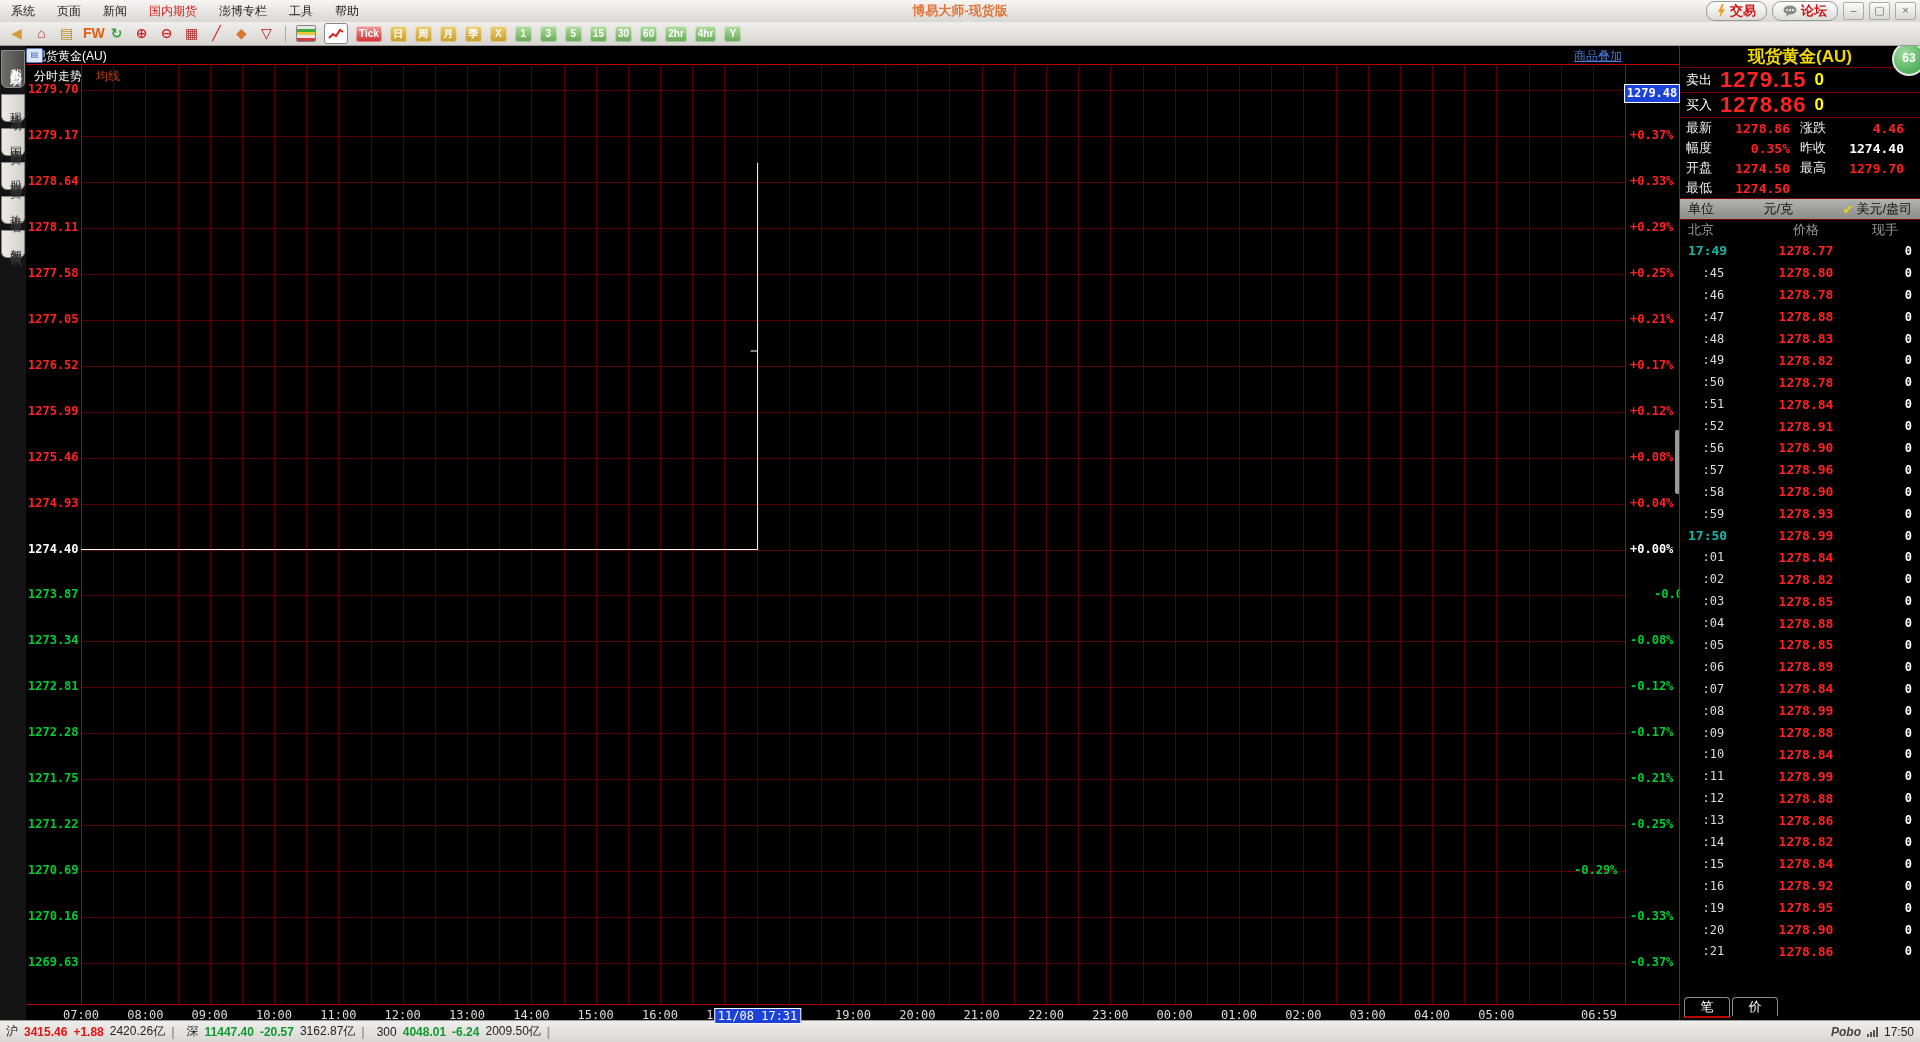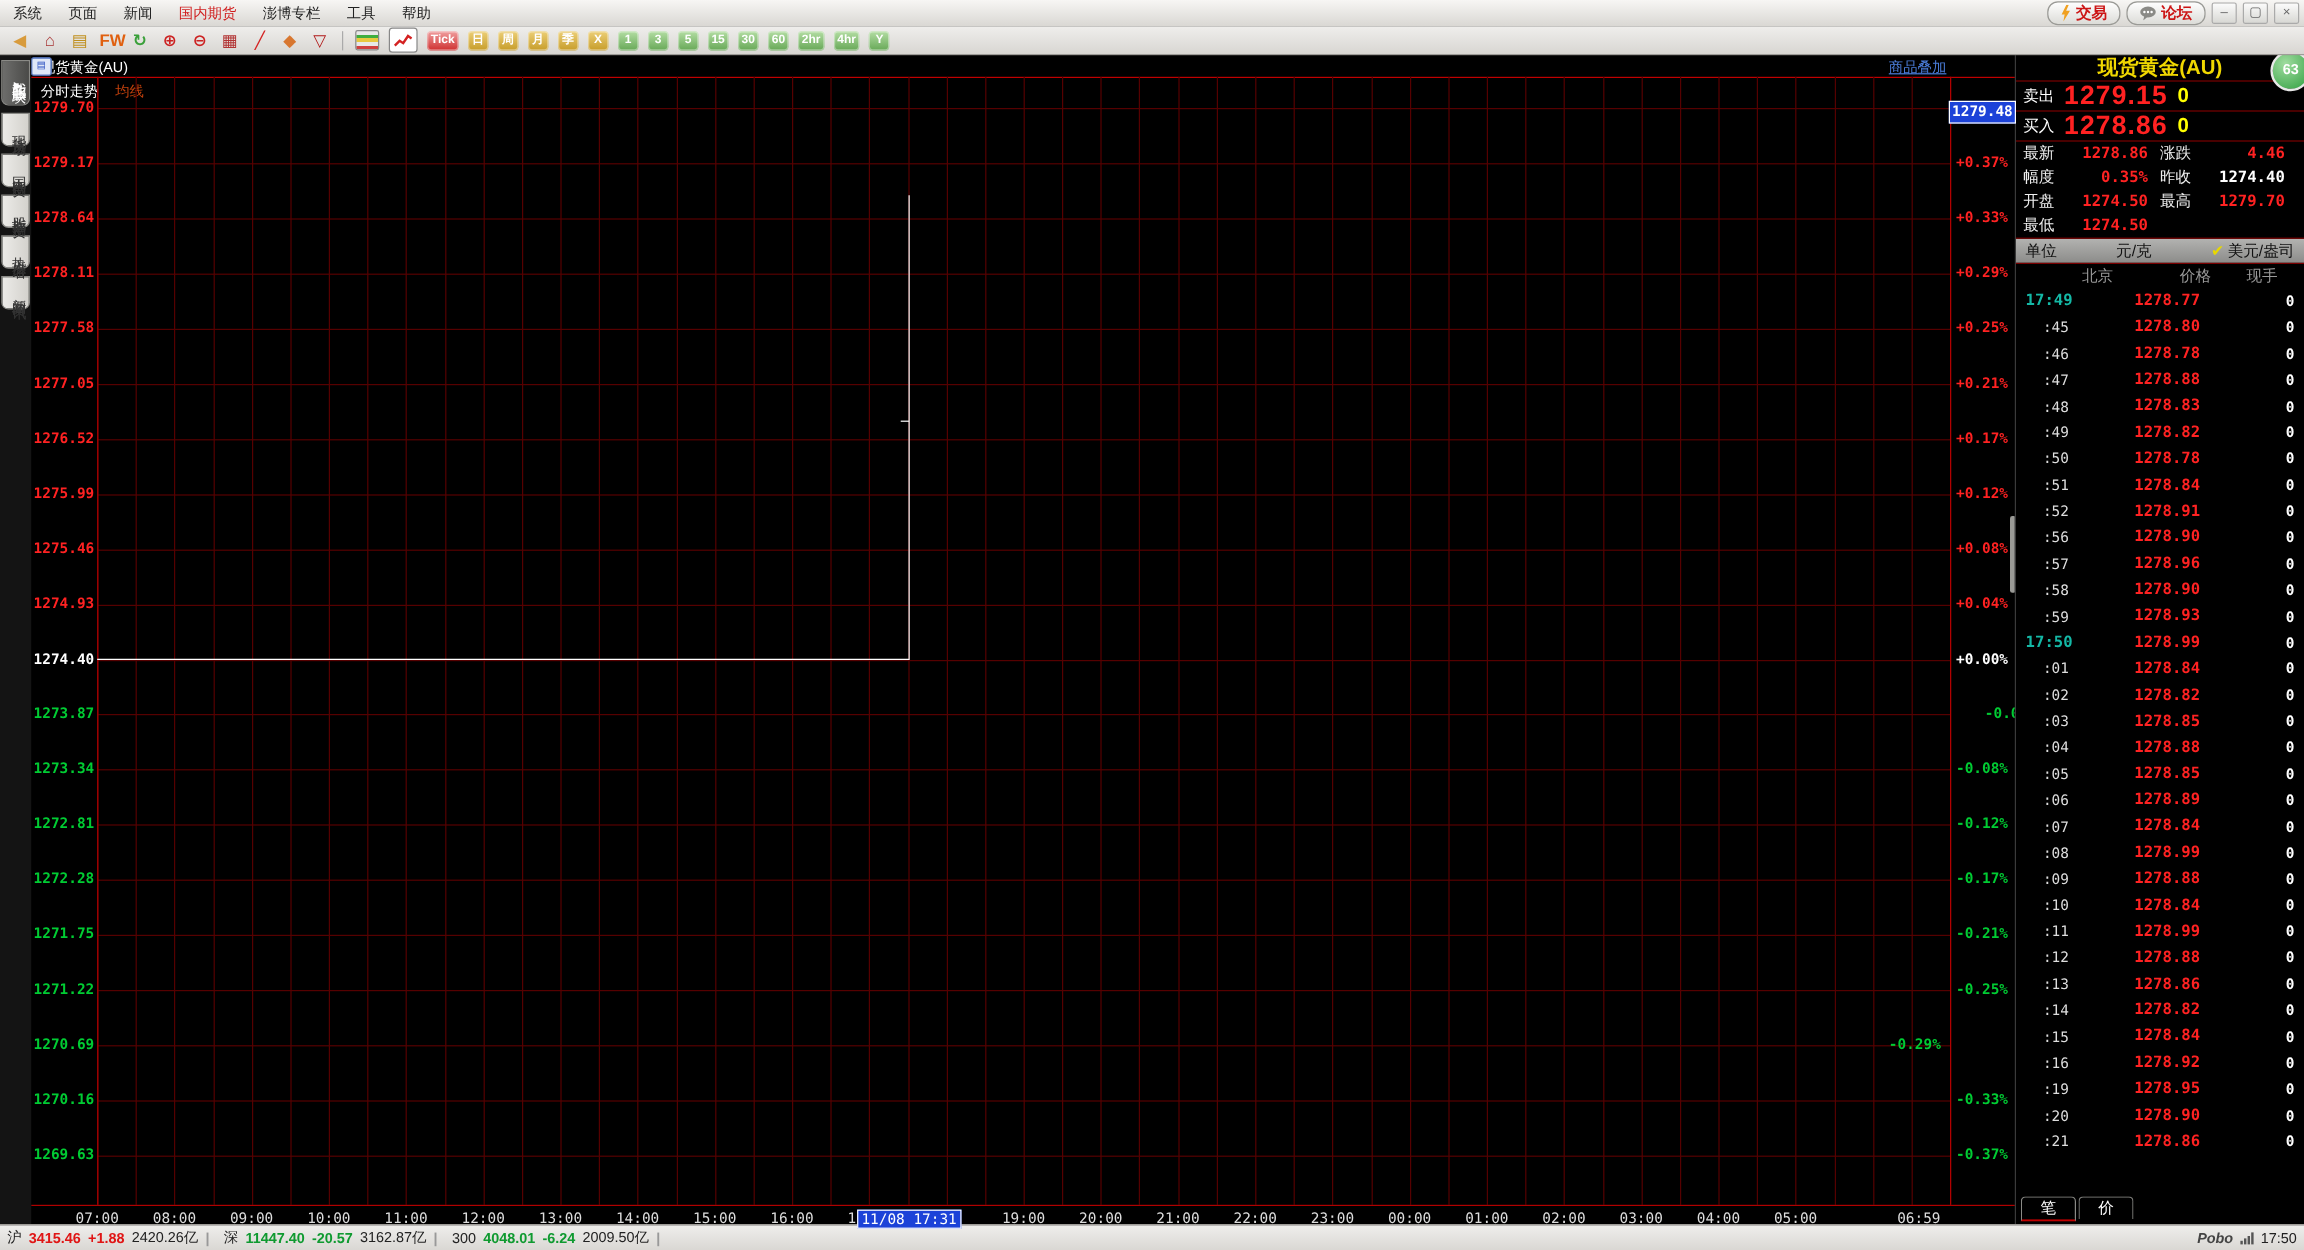--- a/index.html
+++ b/index.html
@@ -75,21 +75,21 @@
   .bidask .px{font-size:22px;font-weight:bold;color:#ff2222;letter-spacing:1px;}
   .bidask .qty{font-size:17px;font-weight:bold;color:#ffff00;margin-left:8px;}
   .statrow{height:20px;display:flex;align-items:center;padding:0 6px;font-size:13px;}
   .statrow .sl{width:42px;color:#eee;}
   .statrow .sv{flex:1;text-align:right;font-weight:bold;padding-right:10px;font-family:"DejaVu Sans Mono",monospace;}
   #unitbar{height:20px;background:linear-gradient(#b2b2b0,#8c8c8a);color:#111;font-size:13px;
     display:flex;align-items:center;padding:0 8px;border-top:1px solid #7a0000;border-bottom:1px solid #7a0000;}
   #unitbar .chk{color:#e8d800;font-weight:bold;margin-right:3px;}
   #unit-opt1{flex:1;text-align:center;}
   #tick-head{height:20px;display:flex;color:#999;font-size:13px;align-items:center;padding:0 8px;}
-  #tick-head span:nth-child(1){width:52px;margin-left:47px;}
+  #tick-head span:nth-child(1){width:52px;}
   #tick-head span:nth-child(2){flex:1;text-align:center;}
   #tick-head span:nth-child(3){width:40px;text-align:left;}
   .trow{height:21.9px;display:flex;align-items:center;padding:0 8px;font-size:12px;}
   .trow .tt{width:52px;text-align:left;color:#ddd;font-family:"DejaVu Sans Mono",monospace;white-space:pre;}
   .trow.hdr .tt{color:#14b8a6;font-weight:bold;font-size:13px;}
   .trow .tp{flex:1;text-align:center;color:#ff2222;font-weight:bold;font-size:13px;font-family:"DejaVu Sans Mono",monospace;}
   .trow .tv{width:40px;text-align:right;color:#fff;font-weight:bold;font-family:"DejaVu Sans Mono",monospace;}
   #q-tabs{position:absolute;bottom:2px;left:0;display:flex;gap:2px;padding-left:4px;}
   .q-tab{width:44px;height:18px;border:1px solid #8a8a86;border-bottom:none;border-radius:4px 4px 0 0;
     background:#000;color:#fff;font-size:13px;text-align:center;line-height:18px;}
@@ -114,20 +114,21 @@
 <body>
 
 <div id="titlebar">
   <div class="menu-item">系统</div>
     <div class="menu-item">页面</div>
     <div class="menu-item">新闻</div>
     <div class="menu-item hl">国内期货</div>
     <div class="menu-item">澎博专栏</div>
     <div class="menu-item">工具</div>
     <div class="menu-item">帮助</div>
+  <div id="win-title">博易大师-现货版</div>
   <div id="tb-right">
     <div class="tb-btn">
       <span>
         <svg width="9" height="14" viewBox="0 0 9 14">
             <polygon points="5,0 1,8 3.5,8 2.5,14 8,5 4.8,5 7,0" fill="#f0a020"></polygon>
           </svg>
       </span>
       <span>交易</span>
     </div>
     <div class="tb-btn">

